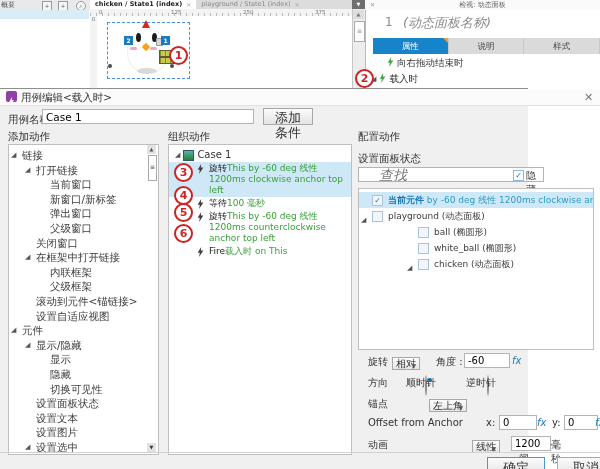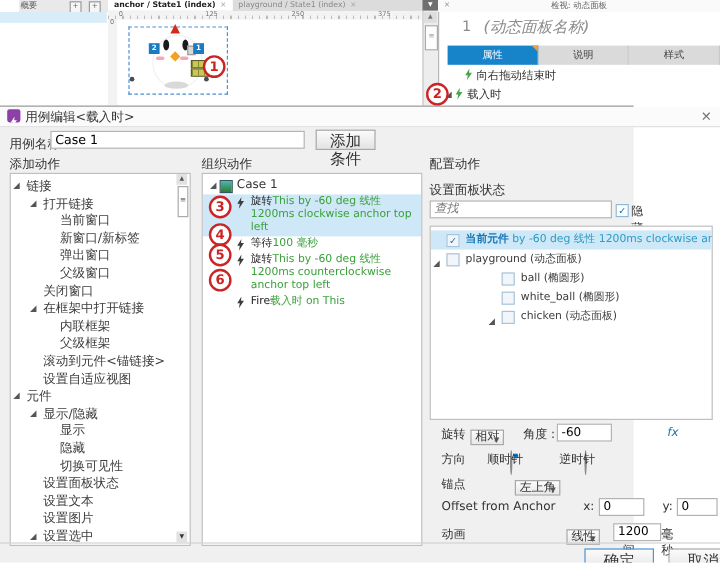--- a/index.html
+++ b/index.html
@@ -2,21 +2,21 @@
 <html><head>
 <meta charset="utf-8">
 <style>
   html,body{margin:0;padding:0;}
   .screen{position:relative;width:600px;height:469px;overflow:hidden;background:#fff;
           font-family:"DejaVu Sans","Liberation Sans",sans-serif;color:#333;-webkit-font-smoothing:antialiased;}
   .abs{position:absolute;}
 
   
   .pages-panel{left:0;top:0;width:90px;height:88px;background:#fff;border-right:1px solid #c8c8c8;}
-  .pages-header{left:0;top:0;width:90px;height:10px;background:#e9e9e9;font-size:7px;color:#555;line-height:10px;margin-left:16px;}
+  .pages-header{left:0;top:0;width:90px;height:10px;background:#e9e9e9;font-size:7px;color:#555;line-height:10px;}
   .pages-title{left:0;top:0;padding-left:1px;}
   .mini-ico{top:1px;width:8px;height:8px;border:1px solid #9a9a9a;background:#f6f6f6;font-size:6px;line-height:7px;text-align:center;color:#666;}
   .pages-sel-row{left:0;top:10px;width:89px;height:9px;background:#d9edf9;}
   .tabbar{left:90px;top:0;width:262px;height:9px;background:#dcdcdc;display:flex;border-bottom:1px solid #c4c4c4;}
   .tab{height:9px;line-height:9px;font-size:6.5px;color:#888;padding:0 5px;white-space:nowrap;display:flex;gap:4px;align-items:center;}
   .tab.active{background:#fff;color:#222;font-weight:bold;}
   .tab .x{color:#aaa;font-size:6px;}
   .tab-overflow{left:352px;top:0;width:13px;height:9px;background:#6f6f6f;color:#fff;font-size:5px;text-align:center;line-height:9px;}
   .hruler{left:90px;top:9px;width:262px;height:7px;background:#f3f3f3;border-bottom:1px solid #cfcfcf;font-size:5.5px;color:#777;}
   .hruler .ticks{position:absolute;left:0;bottom:0;width:100%;height:3px;
@@ -85,39 +85,39 @@
   .ls-th{left:148px;top:66px;width:7px;height:24px;background:#fff;border:1px solid #aaa;line-height:22px;font-size:6px;}
   
   .case-hdr{height:14px;line-height:14px;font-size:10px;color:#333;padding-left:6px;display:flex;align-items:center;gap:3px;}
   .case-ico{width:9px;height:9px;background:linear-gradient(#4db6ac,#2e7d32);border:1px solid #356;}
   .act-row{position:relative;padding:1px 4px 1px 40px;font-size:9px;line-height:11px;color:#222;}
   .act-row.sel{background:#cfe8f8;}
   .act-row .bolt{position:absolute;left:28px;top:2px;}
   .act-params{color:#3aa03a;}
   
   .sel-widget-label{left:358px;top:63px;font-size:10.5px;}
-  .search-input{left:358px;top:78px;width:144px;height:13px;border:1px solid #b3b3b3;font-size:10px;font-style:italic;padding:0 3px;font-family:Liberation Sans, sans-serif;}
+  .search-input{left:358px;top:78px;width:144px;height:13px;border:1px solid #b3b3b3;font-size:14px;font-style:italic;padding:0 20px;font-family:Liberation Sans, sans-serif;}
   .cb{width:9px;height:9px;border:1px solid #8fb8d8;background:#fff;font-size:8px;line-height:9px;text-align:center;color:#1473b8;}
   .cb.checked{color:#1473b8;font-weight:bold;}
   .hide-cb{left:513px;top:81px;}
   .hide-label{left:526px;top:80px;font-size:10px;}
   .tree-right{left:358px;top:99px;width:234px;height:160px;overflow:hidden;}
   .rt-row{position:relative;height:16px;line-height:16px;font-size:9px;color:#3c3c3c;white-space:nowrap;}
   .rt-row.sel{background:#cfe8f8;}
   .rt-row .tri{position:absolute;top:4px;font-size:7px;color:#555;}
   .rt-row .cb{position:absolute;top:3px;background:#f2f6fa;border:1px solid #a8c4da;}
   .rt-name{color:#3c3c3c;} .rt-suffix{color:#3c3c3c;}
   .rt-row.sel .rt-name{color:#1777b5;font-weight:bold;}
   .rt-row.sel .rt-suffix{color:#2b9bc2;}
   
   .set-lbl{font-size:10px;color:#333;}
   .dd{background:linear-gradient(#fdfdfd,#e7e7e7);border:1px solid #a8a8a8;font-size:10px;color:#333;padding:0 3px;height:15px;line-height:15px;position:relative;}
   .dd .arr{position:absolute;right:3px;top:0;font-size:6px;color:#555;line-height:15px;}
   .num-input{border:1px solid #b3b3b3;font-size:10px;height:13px;padding:0 3px;font-family:inherit;}
-  .fx{font-size:10px;font-style:italic;color:#1a7ab5;margin-left:44px;}
+  .fx{font-size:10px;font-style:italic;color:#1a7ab5;}
   .radio{width:10px;height:10px;border:1px solid #8a8a8a;border-radius:50%;background:#fff;position:relative;}
   .radio.on:after{content:"";position:absolute;left:2px;top:2px;width:4px;height:4px;border-radius:50%;background:#1473b8;}
   .dlg-footer{left:0;top:363px;width:600px;height:18px;border-top:1px solid #d2d2d2;}
   .btn-ok{left:487px;top:368px;width:58px;height:20px;border:1px solid #4f94cd;}
   .btn-cancel{left:557px;top:368px;width:58px;height:20px;}
 </style>
 </head>
 <body>
 
 <div class="screen">
@@ -127,21 +127,21 @@
       <span class="abs pages-title">概要</span>
       <span class="abs mini-ico" style="left:42px;">+</span>
       <span class="abs mini-ico" style="left:58px;">+</span>
       <span class="abs mini-ico" style="left:76px;border-radius:50%;">⌕</span>
     </div>
     <div class="abs pages-sel-row"></div>
   </div>
 
   <div class="abs tabbar">
       <div class="tab active">
-        <span>anchor / State1 (index)</span>
+        <span>chicken / State1 (index)</span>
         <span class="x">✕</span>
       </div>
       <div class="tab">
         <span>playground / State1 (index)</span>
         <span class="x">✕</span>
       </div>
     </div>
   <div class="abs tab-overflow">▼</div>
 
   <div class="abs hruler">

